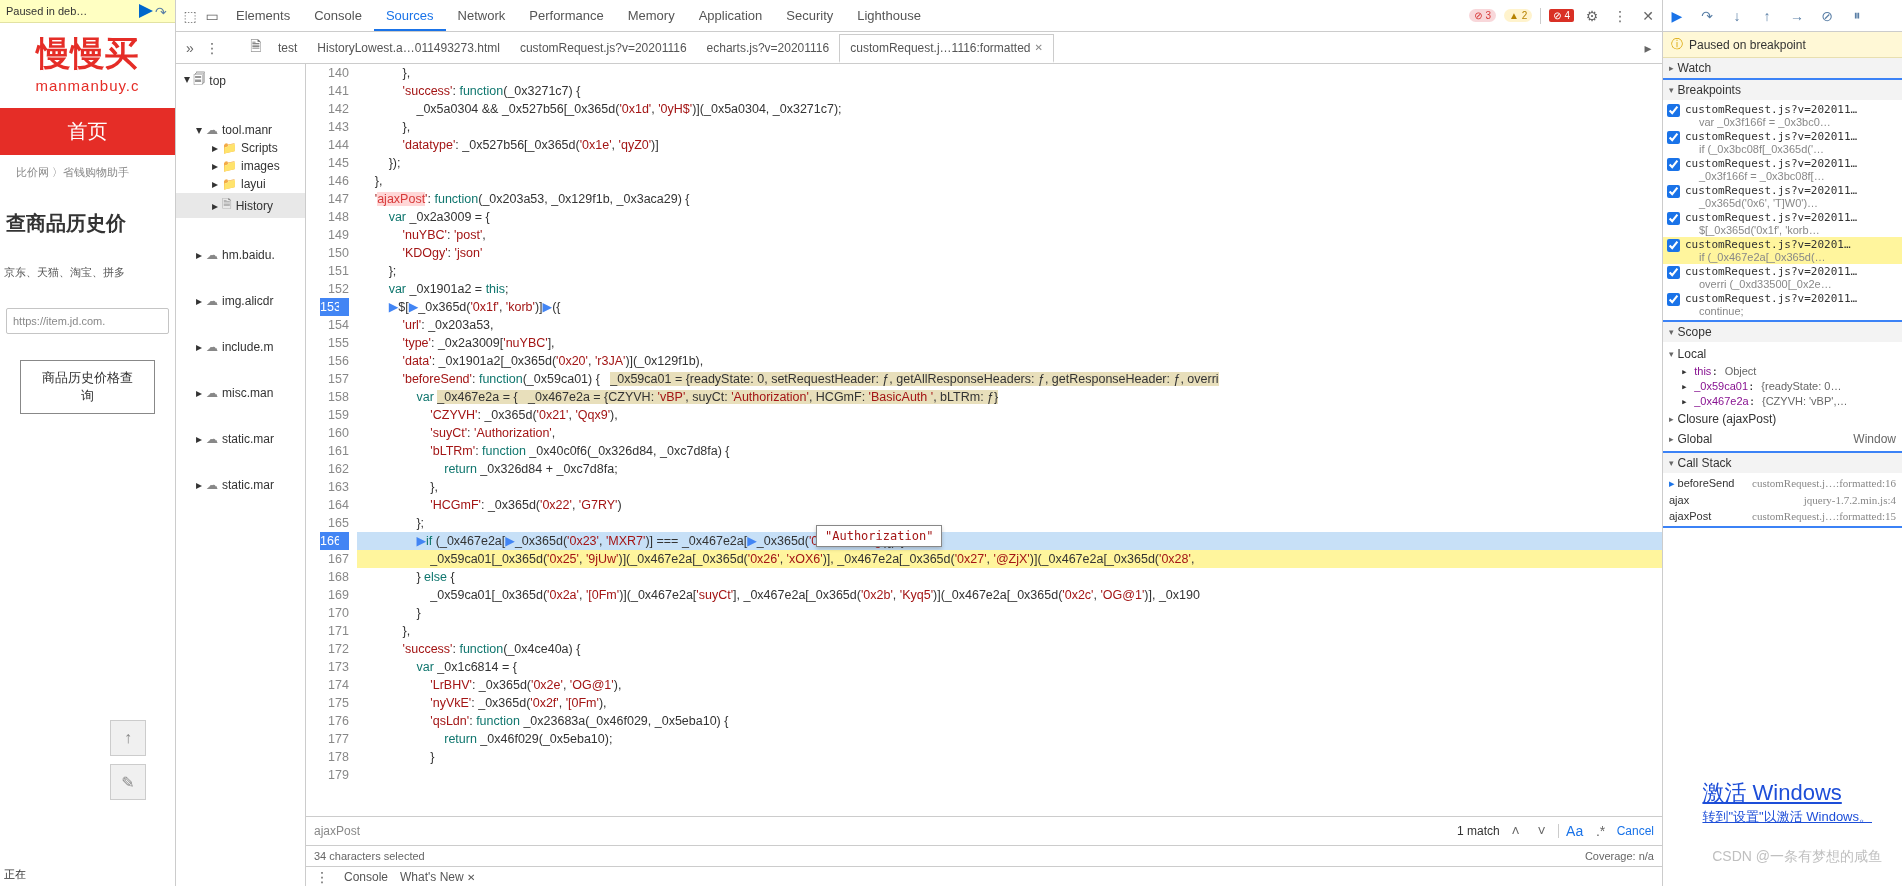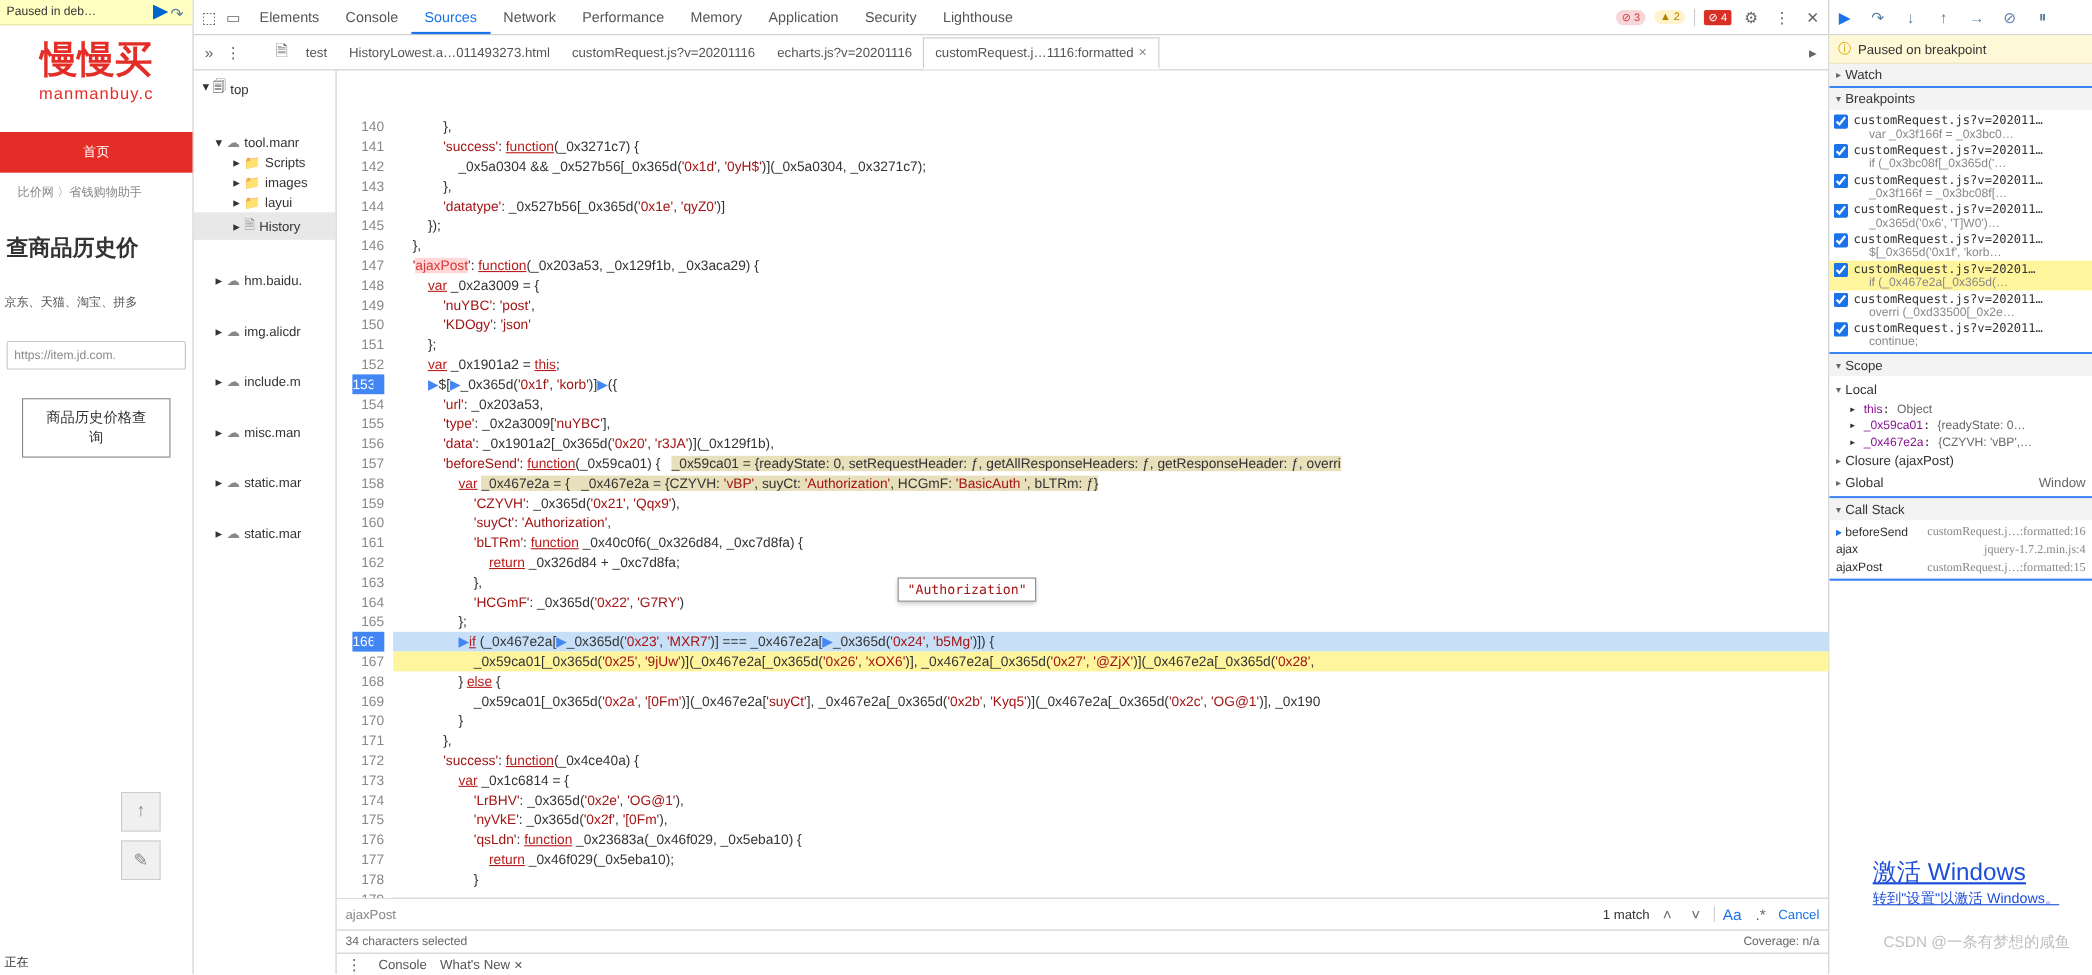--- a/index.html
+++ b/index.html
@@ -6,21 +6,21 @@
 body { font-size: 12px; color: #333; background: #fff; overflow: hidden; width: 1902px; height: 886px; }
 .root { display: flex; height: 100%; }
 .left-pane { width: 176px; border-right: 1px solid #ccc; display: flex; flex-direction: column; background: #fff; }
 .paused-bar { background: #ffffc2; padding: 4px 6px; font-size: 11px; display: flex; align-items: center; justify-content: space-between; border-bottom: 1px solid #e2e2a2; }
 .paused-bar .btns { display: flex; gap: 2px; }
 .play-btn { width: 14px; height: 14px; background: #0066cc; clip-path: polygon(0 0, 100% 50%, 0 100%); }
 .skip-btn { width: 14px; height: 14px; color: #5a7fa6; font-size: 14px; }
 .logo-area { padding: 8px; display:flex; flex-direction:column; align-items:center;}
 .logo-cn { font-size: 34px; font-weight: bold; color: #e52d27; font-family: "Microsoft YaHei", sans-serif;}
 .logo-py { font-size: 15px; color: #e52d27; letter-spacing:1px; font-family: Arial; }
-.nav-btn { background: #e52d27; color: #fff; padding: 10px 0; text-align: center; font-size: 12px; margin-top: 18px; }
+.nav-btn { background: #e52d27; color: #fff; padding: 10px 0; text-align: center; font-size: 20px; margin-top: 6px; }
 .crumbs { color: #888; font-size: 11px; padding: 10px 16px; }
 .title-cn { font-size: 20px; font-weight: bold; padding: 20px 6px; font-family: "Microsoft YaHei", sans-serif;}
 .mini-nav { color: #555; font-size: 11px; padding: 8px 4px 20px 4px; }
 .url-input { margin: 8px 6px; border: 1px solid #c5c5c5; padding: 6px 6px; color: #888; font-size: 11px; border-radius:2px; }
 .hist-btn { margin: 18px 20px; border: 1px solid #888; padding: 8px 16px; text-align: center; font-size: 13px; }
 .float-btns { position: absolute; left: 110px; top: 720px; display:flex; flex-direction:column; gap:8px;}
 .float-btn { width:36px; height:36px; background:#f0f0f0; border:1px solid #ccc; display:flex; align-items:center; justify-content:center; color:#888; font-size:16px;}
 .bottom-text { position:absolute; left:4px; bottom:4px; font-size:11px; }
 
 .devtools { flex: 1; display: flex; flex-direction: column; }
@@ -41,32 +41,32 @@
 .dt-body { flex: 1; display: flex; overflow: hidden; }
 .nav-tree { width: 130px; border-right: 1px solid #ccc; font-size: 12px; padding: 4px 0; overflow:hidden; }
 .tree-item { padding: 2px 2px 2px 8px; white-space: nowrap; cursor: pointer; display:flex; align-items:center; gap:4px;}
 .tree-item.sel { background: #e8e8e8; }
 .tree-indent1 { padding-left: 20px; margin-top: 28px; }
 .tree-indent2 { padding-left: 36px; }
 .folder-icon { color:#5a7fa6; }
 .cloud-icon { color:#888; }
 .file-icon { color:#888; }
 
-.code-area { flex: 1; display: flex; flex-direction: column; overflow: hidden; margin-top: 42px; }
+.code-area { flex: 1; display: flex; flex-direction: column; overflow: hidden; }
 .code-scroll { flex: 1; display: flex; overflow: auto; font-family: Consolas, Menlo, monospace; font-size: 12.5px; line-height: 18px; }
 .gutter { background: #fff; text-align: right; padding: 0 8px 0 14px; color: #888; user-select: none; }
 .gutter .ln { height:18px; }
 .gutter .bp { background: #4285f4; color: #fff; position:relative; padding-right:8px;}
 .gutter .bp::after { content:''; position:absolute; right:-8px; top:0; border:9px solid transparent; border-left-color:#4285f4; }
 .code-lines { flex: 1; white-space: pre; }
 .code-lines .ln { height:18px; padding-left:4px; }
 .hl-exec { background: #c7e0f7; }
 .hl-yellow { background: #fff59d; }
 .kw-str { color: #a31515; }
-.kw-blue { color: #b91c1c; text-decoration: underline; }
+.kw-blue { color: #0f766e; }
 .kw-red { color: #d73a3a; background:#ffd7d7; }
 .kw-hl { background:#e8dfbb; }
 .tooltip-auth { position:absolute; background:#fff; border:1px solid #888; padding:3px 8px; color:#a31515; font-family:Consolas,monospace; font-size:12px; left:816px; top:525px; box-shadow:0 2px 4px rgba(0,0,0,0.2);}
 
 .code-footer { border-top: 1px solid #ccc; padding: 4px 8px; display: flex; align-items: center; gap:8px; font-size:12px; }
 .search-input { flex: 1; border: none; outline: none; color:#888; }
 .search-ctrls { display:flex; align-items:center; gap:6px; }
 .cancel-link { color: #1a73e8; cursor:pointer; }
 .code-status { border-top: 1px solid #ccc; padding: 4px 8px; font-size: 11px; color: #666; display:flex; }
 

